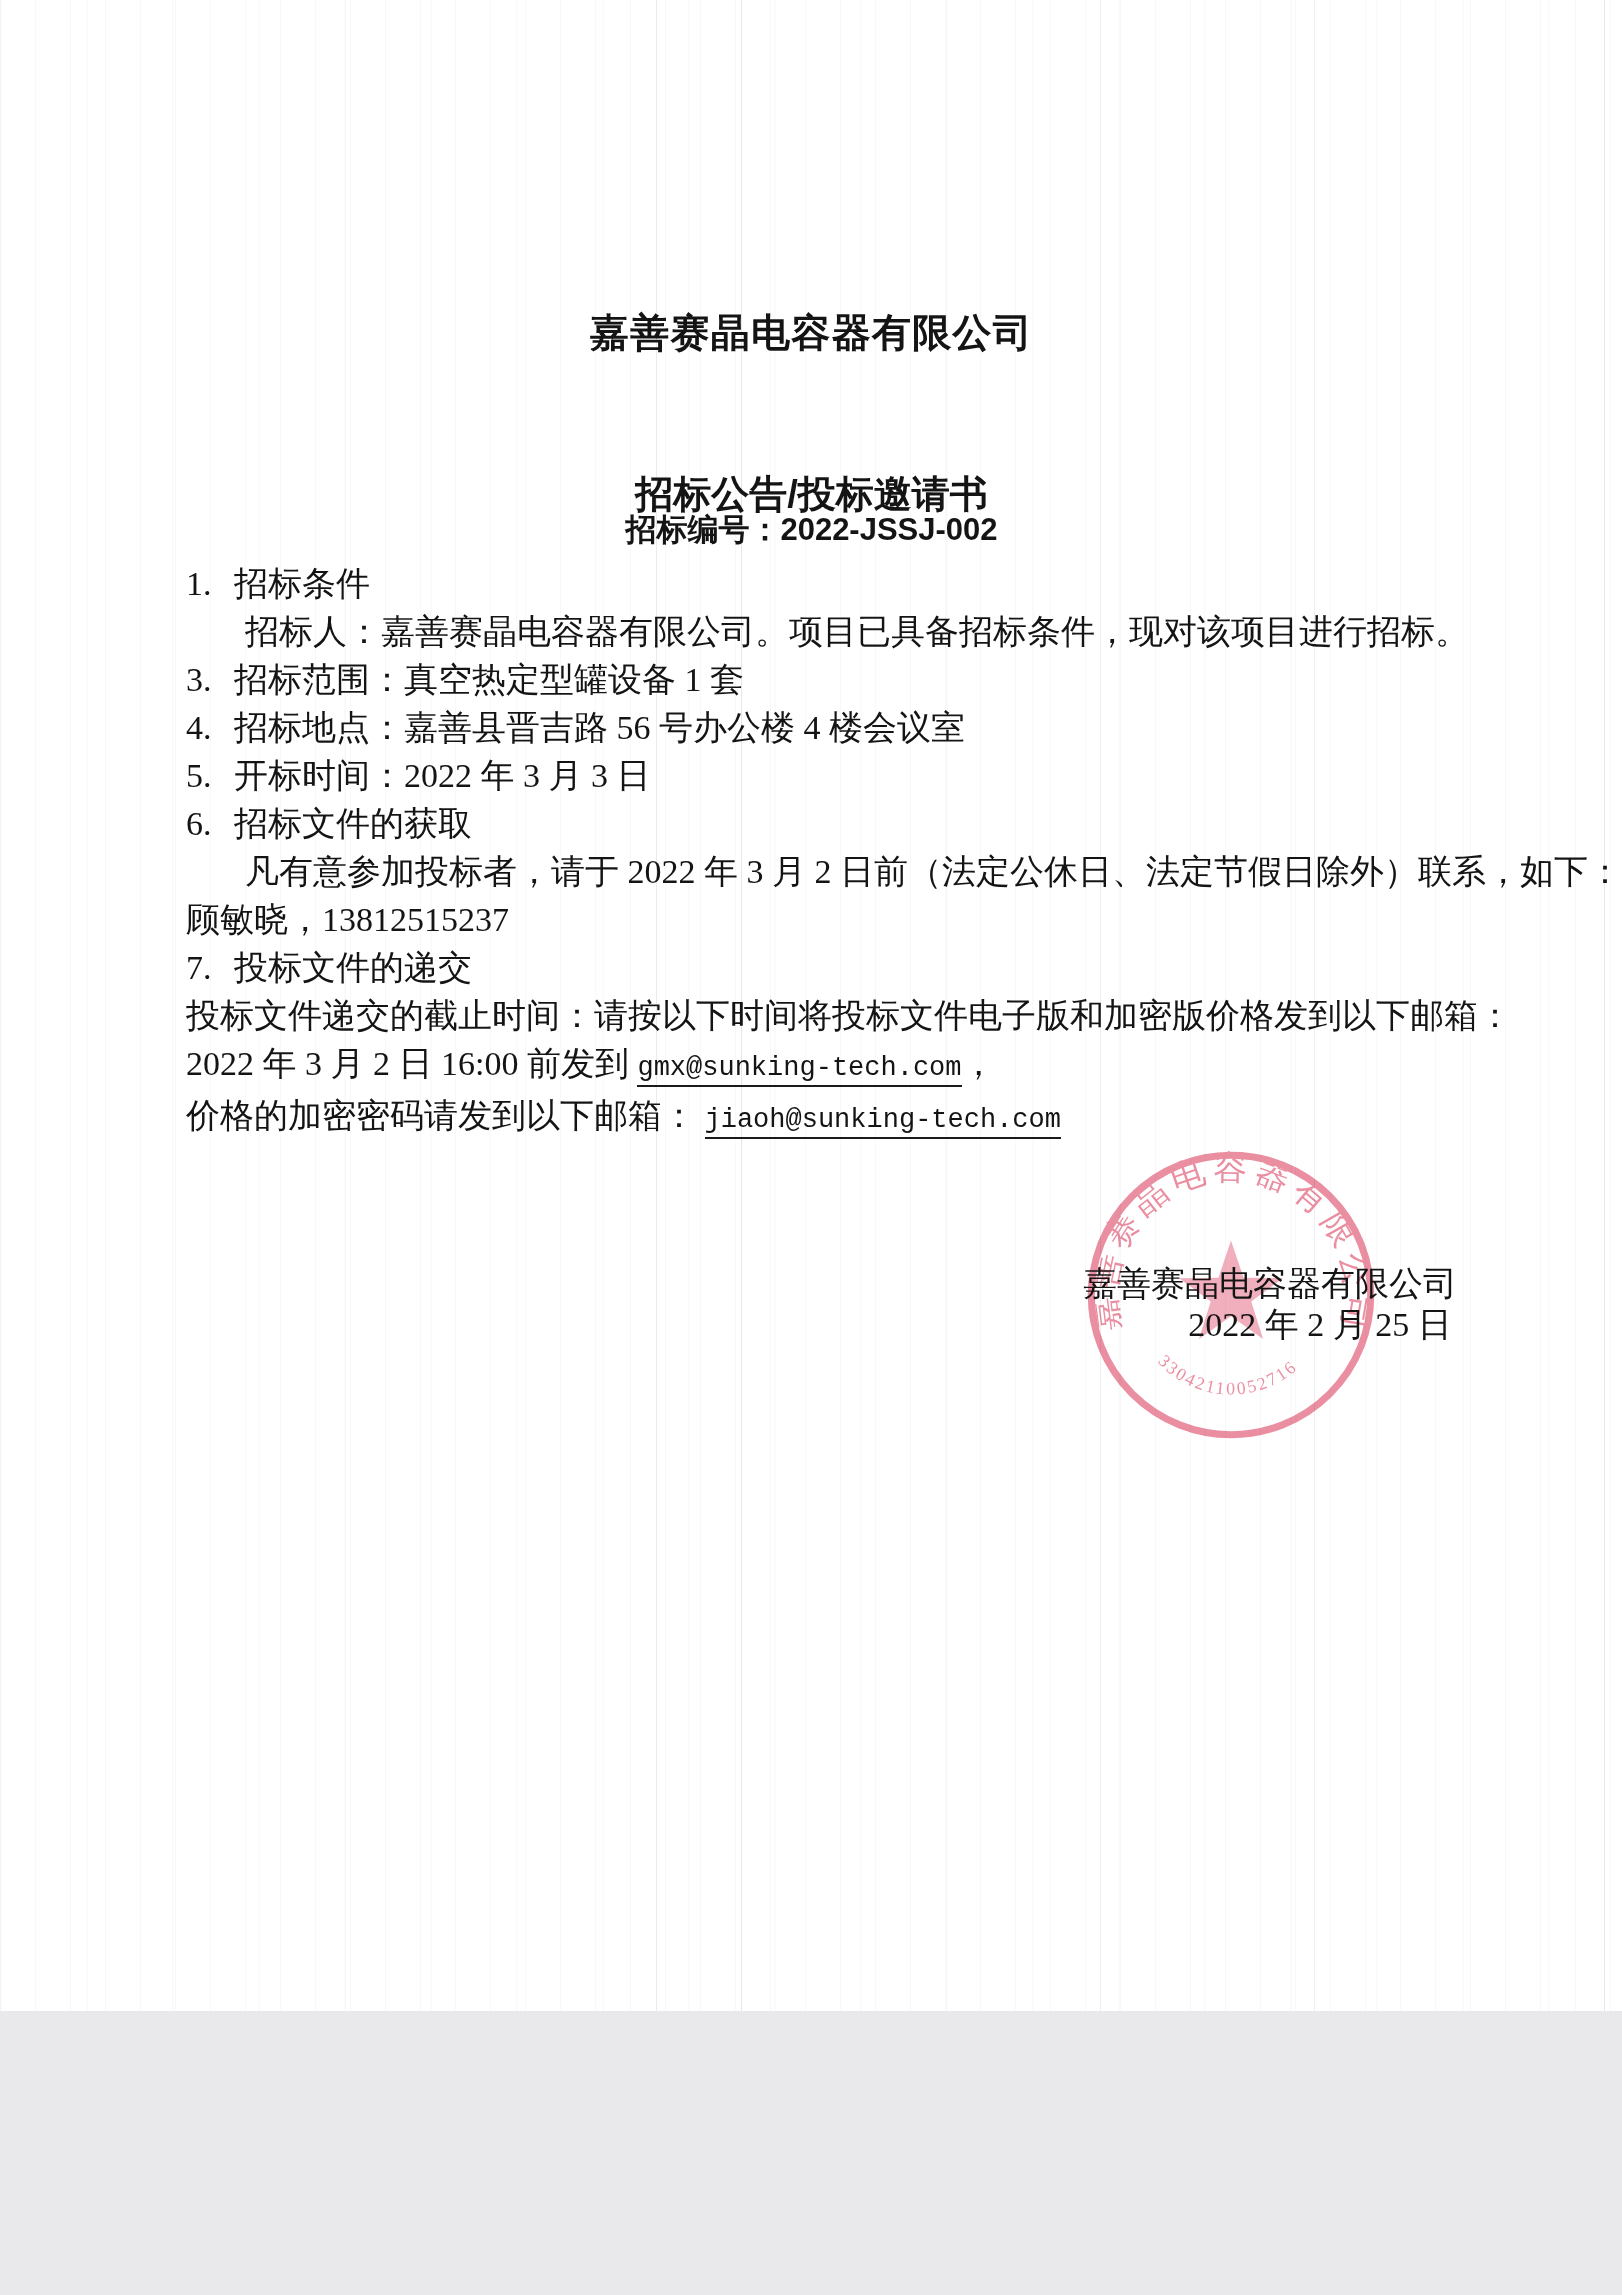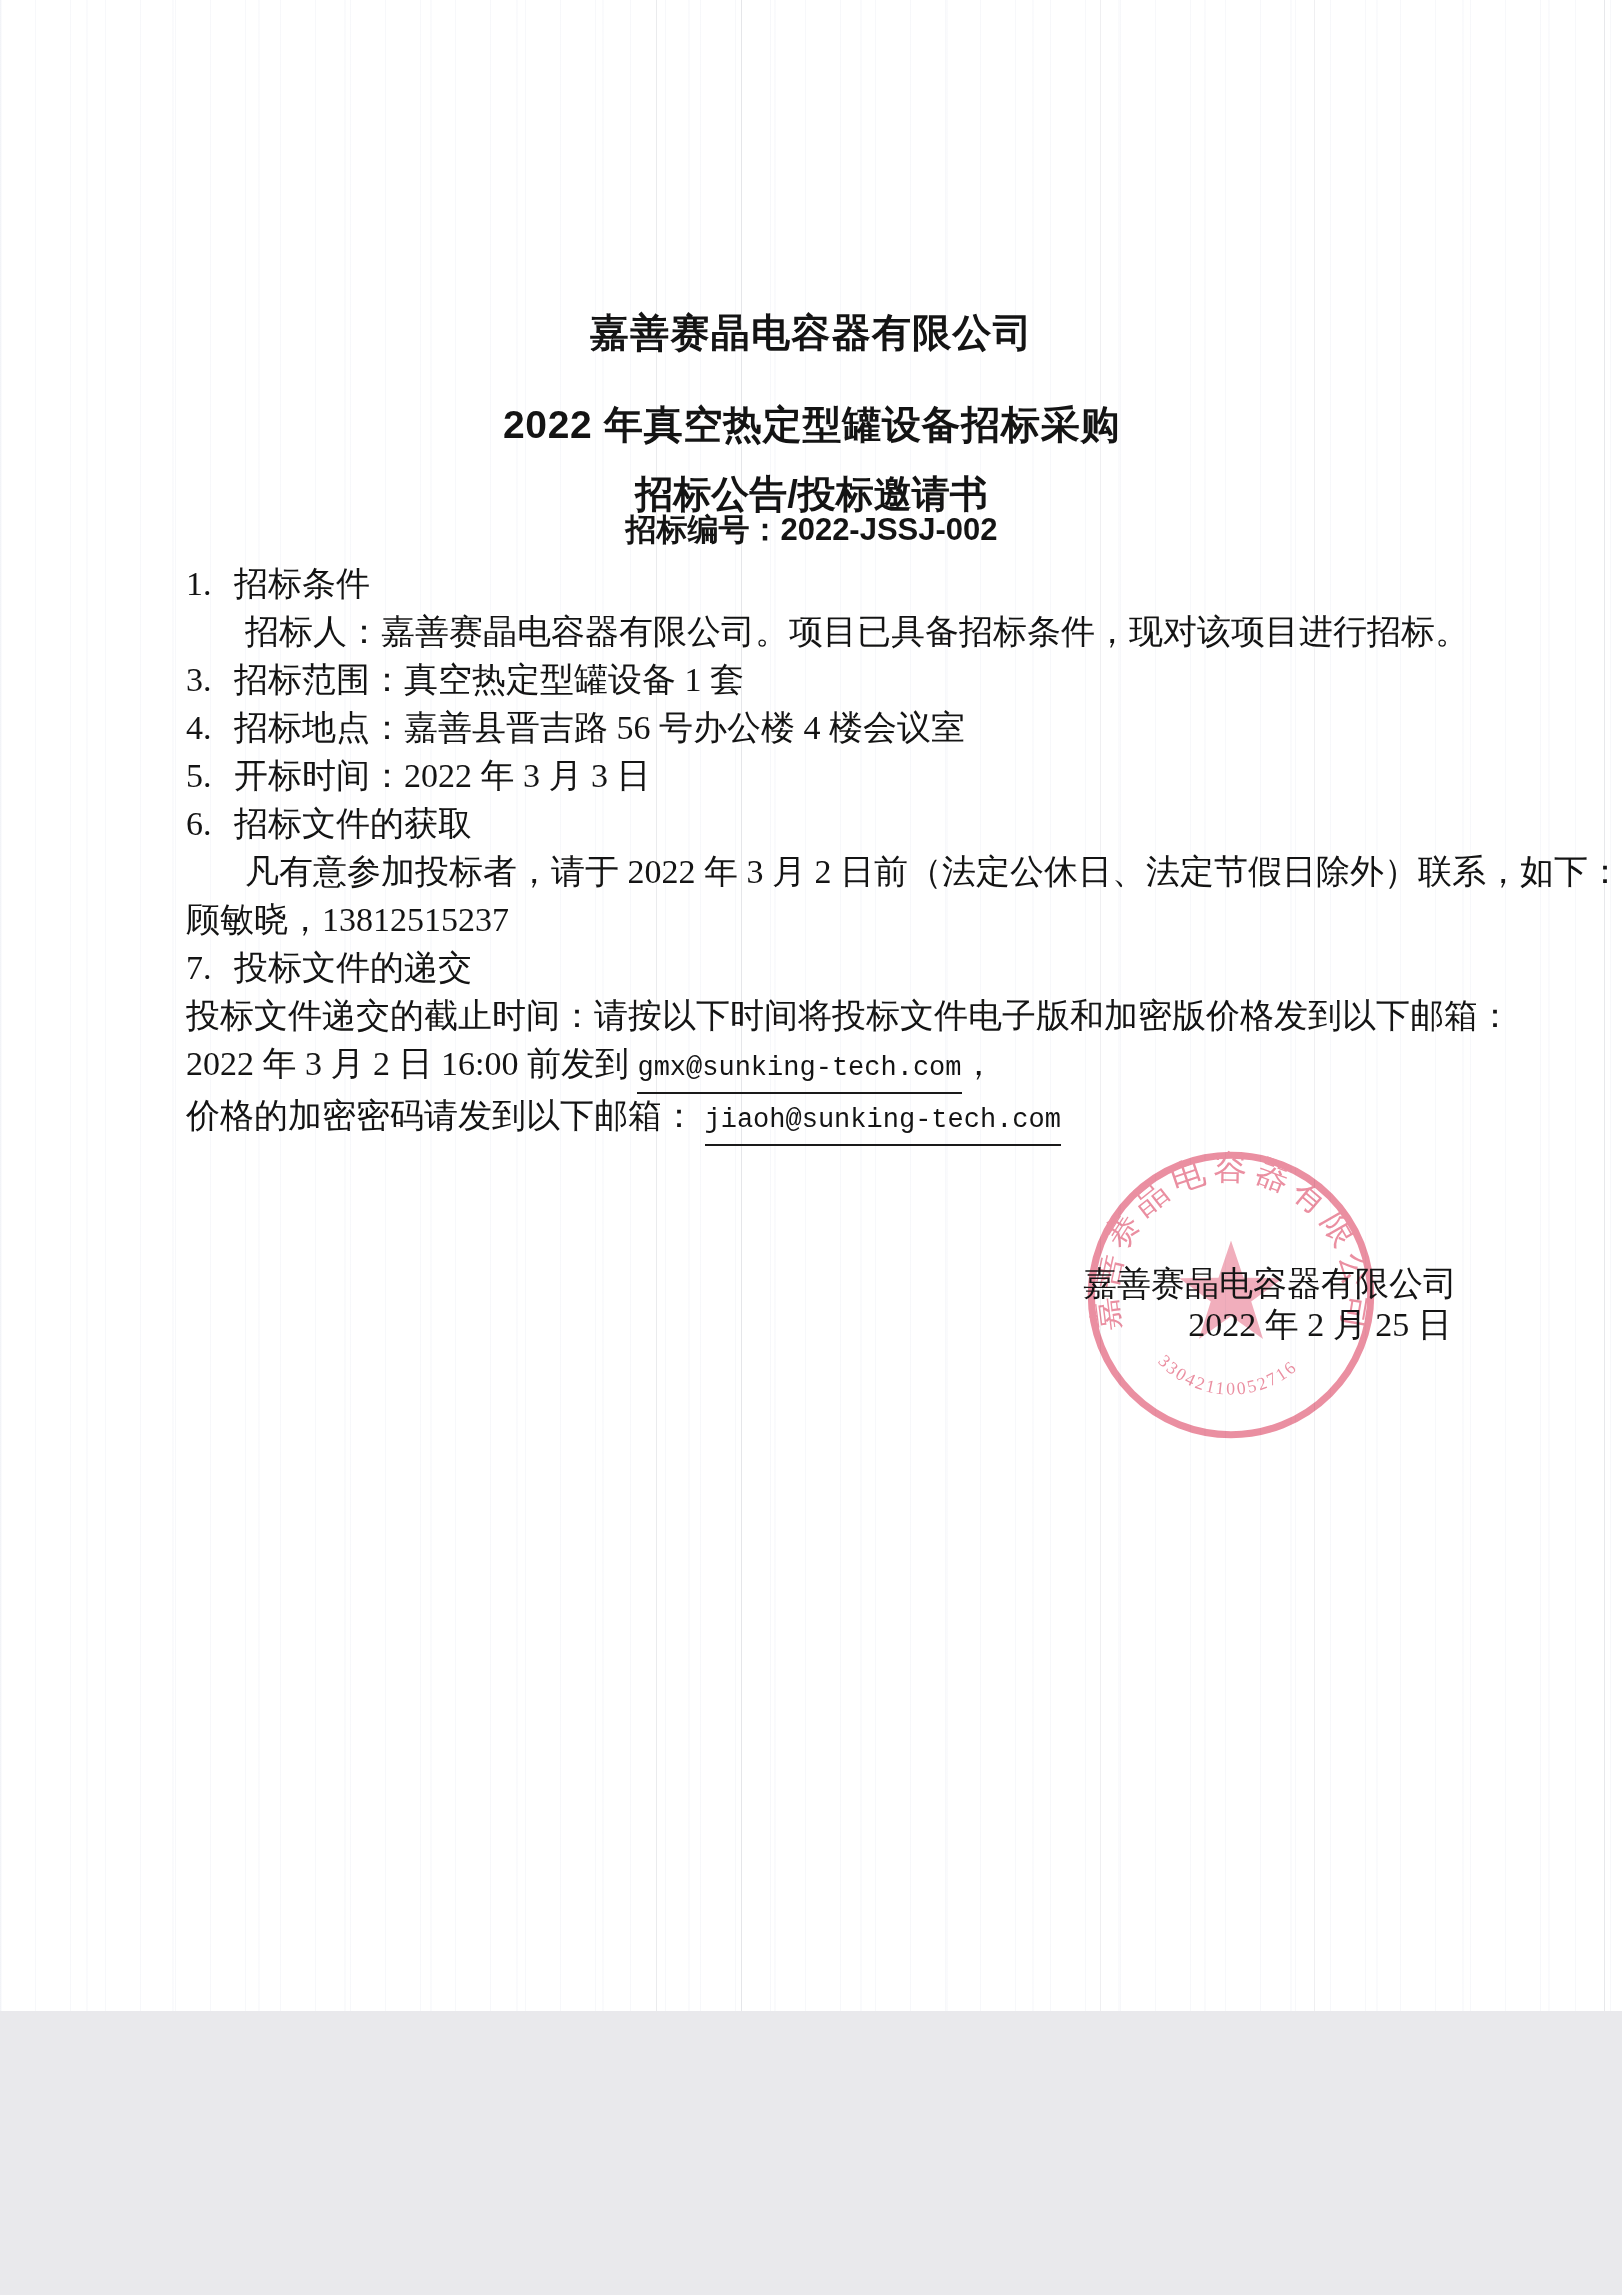--- a/index.html
+++ b/index.html
@@ -38,21 +38,21 @@
     position:absolute;left:147px;top:560px;width:1328px;
     font-size:34px;line-height:48px;
   }
   .line{white-space:nowrap;margin-left:39px;}
   .line .no{display:inline-block;min-width:48px;}
   .line.indent{padding-left:59px;}
   .email{
     font-family:"Liberation Mono","DejaVu Sans Mono",monospace;
     font-size:27px;
     border-bottom:2px solid #1a1a1a;
-    padding-bottom:9px;
+    padding-bottom:2px;
   }
 
   .signature{
     position:absolute;right:166px;top:1263px;z-index:2;
     text-align:right;font-size:34px;line-height:41px;white-space:nowrap;
   }
   .signature .sig-date{padding-right:5.2px;}
 
   .stamp{
     position:absolute;left:1083px;top:1134px;width:296px;height:322px;
@@ -68,21 +68,20 @@
 <div class="page">
 
   <div class="scan-streaks"></div>
   <div class="scan-line l1"></div>
   <div class="scan-line l2"></div>
   <div class="scan-line l3"></div>
   <div class="scan-line l4"></div>
   <div class="scan-line l5"></div>
 
   <div class="hdr company">嘉善赛晶电容器有限公司</div>
-  <div class="hdr project">2022 年真空热定型罐设备招标采购</div>
   <div class="hdr subtitle">招标公告/投标邀请书</div>
   <div class="hdr tenderno">招标编号：2022-JSSJ-002</div>
 
   <div class="body-text">
     <div class="line">
       <span class="no">1.</span><span>招标条件</span>
     </div>
     <div class="line indent">
       <span>招标人：嘉善赛晶电容器有限公司。项目已具备招标条件，现对该项目进行招标。</span>
     </div>

